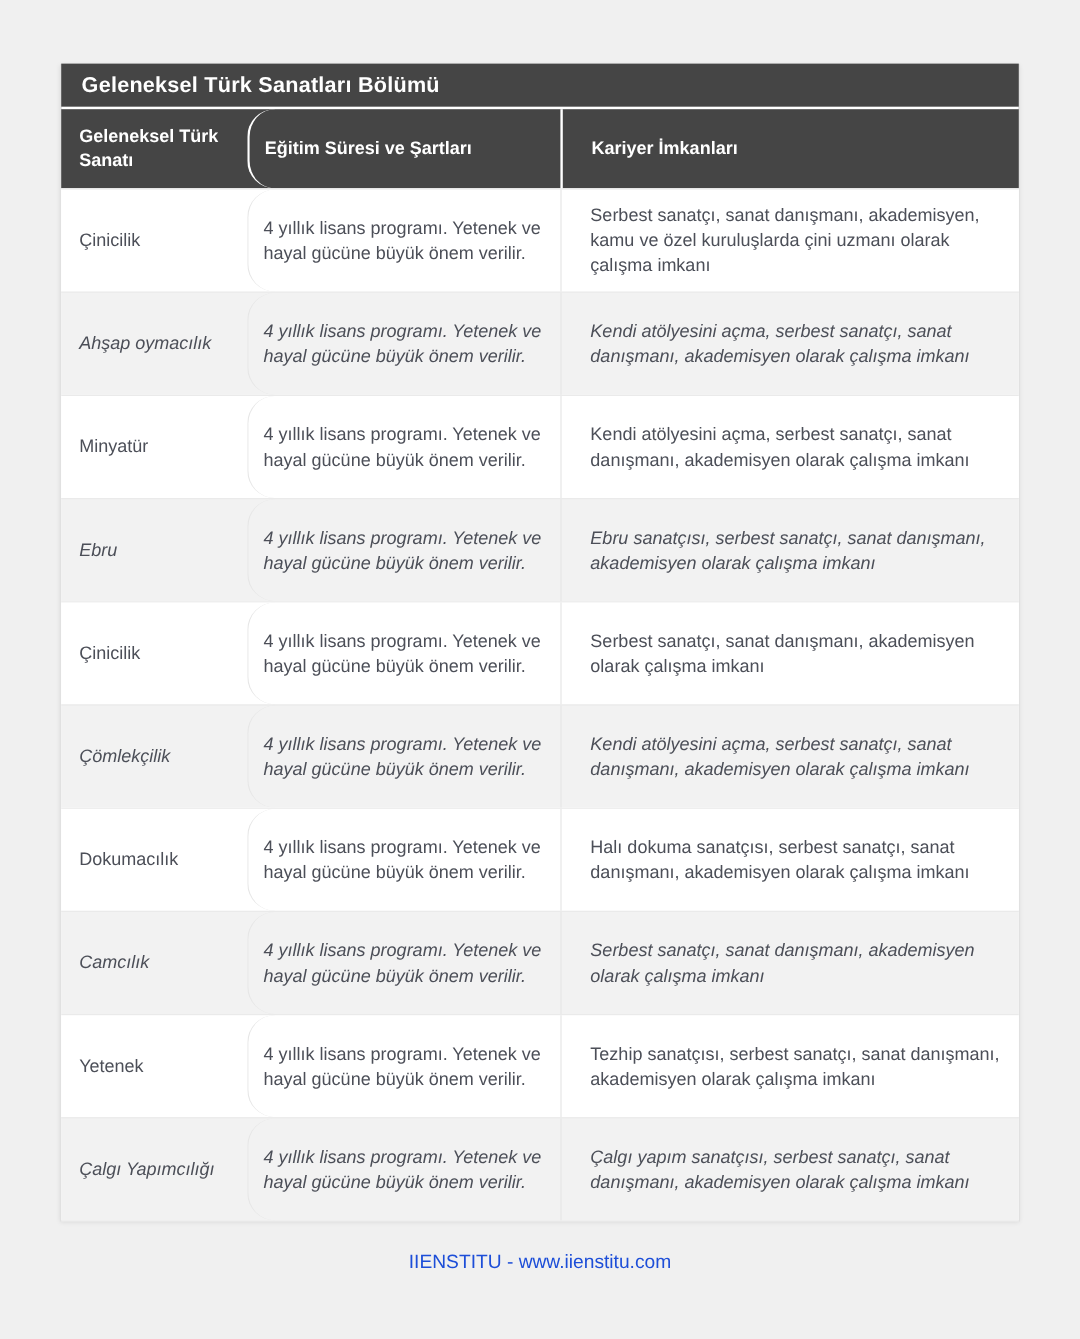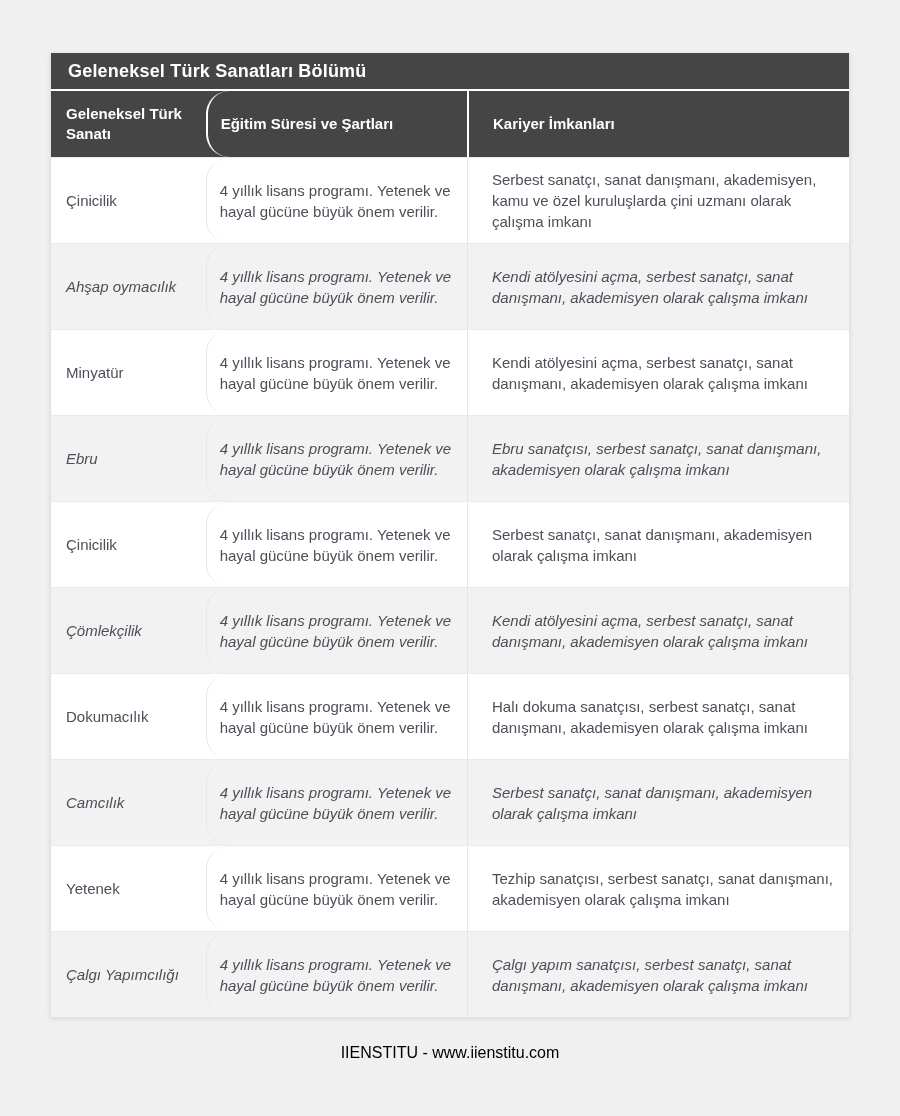--- a/index.html
+++ b/index.html
@@ -31,21 +31,21 @@
   .c3 { width:383px; padding-left:24px; padding-right:14px; }
   .trow { display:flex; min-height:85px; background:#ffffff; border-top:1px solid #eaeaea; }
   .trow.alt { background:#f2f2f2;font-style:italic; }
   .trow > div {
     display:flex; align-items:center; box-sizing:border-box;
     font-size:15px; color:#4c4f58; line-height:21px;
   }
   .trow .c2, .trow .c3 { border-left:1px solid #e6e6e6; }
   .footer {
     position:absolute; top:1044px; left:0; width:900px;
-    text-align:center; color:#000000; font-size:16px;
+    text-align:center; color:#1d4ed8; font-size:16px;
   }
 </style>
 </head>
 <body>
 
 <div class="card">
   <div class="titlebar">Geleneksel Türk Sanatları Bölümü</div>
 
   <div class="thead">
     <div class="c1">Geleneksel Türk Sanatı</div>

